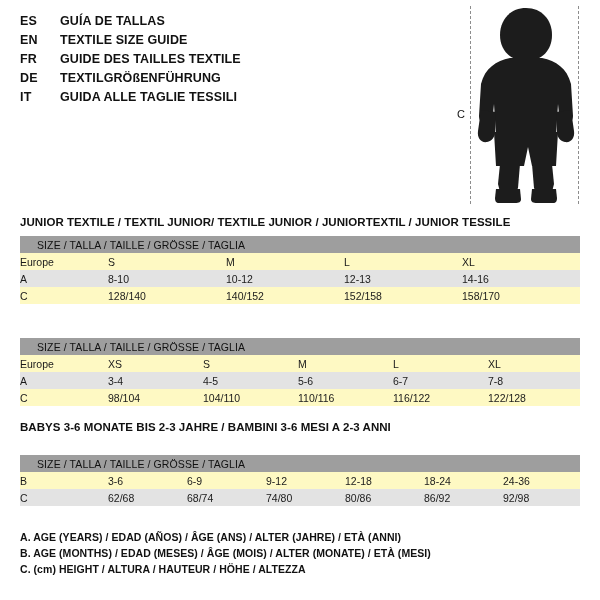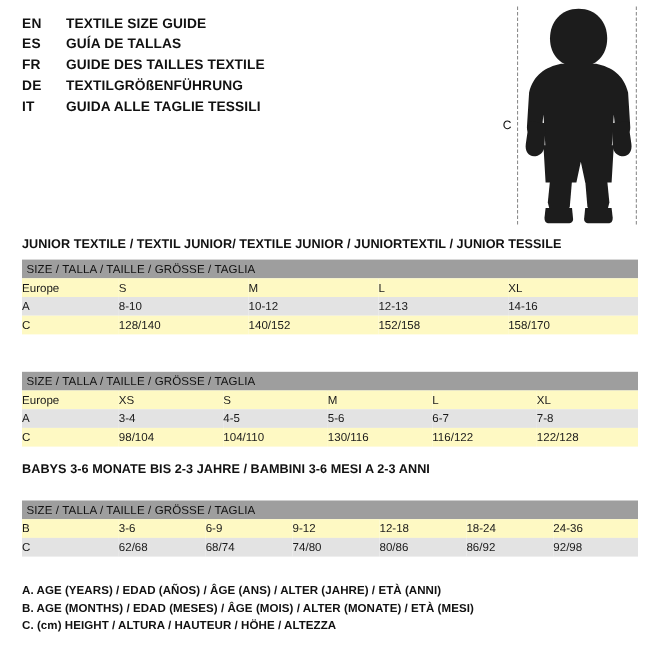--- a/index.html
+++ b/index.html
@@ -109,21 +109,21 @@
     height: 17px;
     vertical-align: middle;
   }
   tr.head-row td {
     background: #9e9e9e;
     color: #111;
     font-size: 10.5px;
     font-weight: normal;
   }
   tr.head-row td.head-label {
-    padding-left: 4px;
+    padding-left: 17px;
     letter-spacing: 0.1px;
   }
   tr.shade td {
     background: #e3e3e3;
   }
   tr.plain td {
     background: #fef9c3;
   }
   td.rowlabel {
     padding-left: 4px;
@@ -148,26 +148,26 @@
     letter-spacing: 0.05px;
   }
 </style>
 </head>
 <body>
 
 <div class="page">
 
   <div class="lang-block">
     <div class="lang-row">
+      <div class="lang-code">ES</div>
+      <div class="lang-text">GUÍA DE TALLAS</div>
+    </div>
+    <div class="lang-row">
       <div class="lang-code">EN</div>
       <div class="lang-text">TEXTILE SIZE GUIDE</div>
-    </div>
-    <div class="lang-row">
-      <div class="lang-code">ES</div>
-      <div class="lang-text">GUÍA DE TALLAS</div>
     </div>
     <div class="lang-row">
       <div class="lang-code">FR</div>
       <div class="lang-text">GUIDE DES TAILLES TEXTILE</div>
     </div>
     <div class="lang-row">
       <div class="lang-code">DE</div>
       <div class="lang-text">TEXTILGRÖßENFÜHRUNG</div>
     </div>
     <div class="lang-row">
@@ -252,21 +252,21 @@
         <td class="cell">3-4</td>
         <td class="cell">4-5</td>
         <td class="cell">5-6</td>
         <td class="cell">6-7</td>
         <td class="cell">7-8</td>
       </tr>
       <tr class="plain">
         <td class="rowlabel">C</td>
         <td class="cell">98/104</td>
         <td class="cell">104/110</td>
-        <td class="cell">130/116</td>
+        <td class="cell">110/116</td>
         <td class="cell">116/122</td>
         <td class="cell">122/128</td>
       </tr>
     </tbody>
   </table>
 
   <div class="section-title two-line" style="left:20px; top:420px;">
     <div>BABYS 3-6 MONATE BIS 2-3 JAHRE / BAMBINI 3-6 MESI A 2-3 ANNI</div>
   </div>
   <table class="size-table" style="left:20px; top:455px;">

